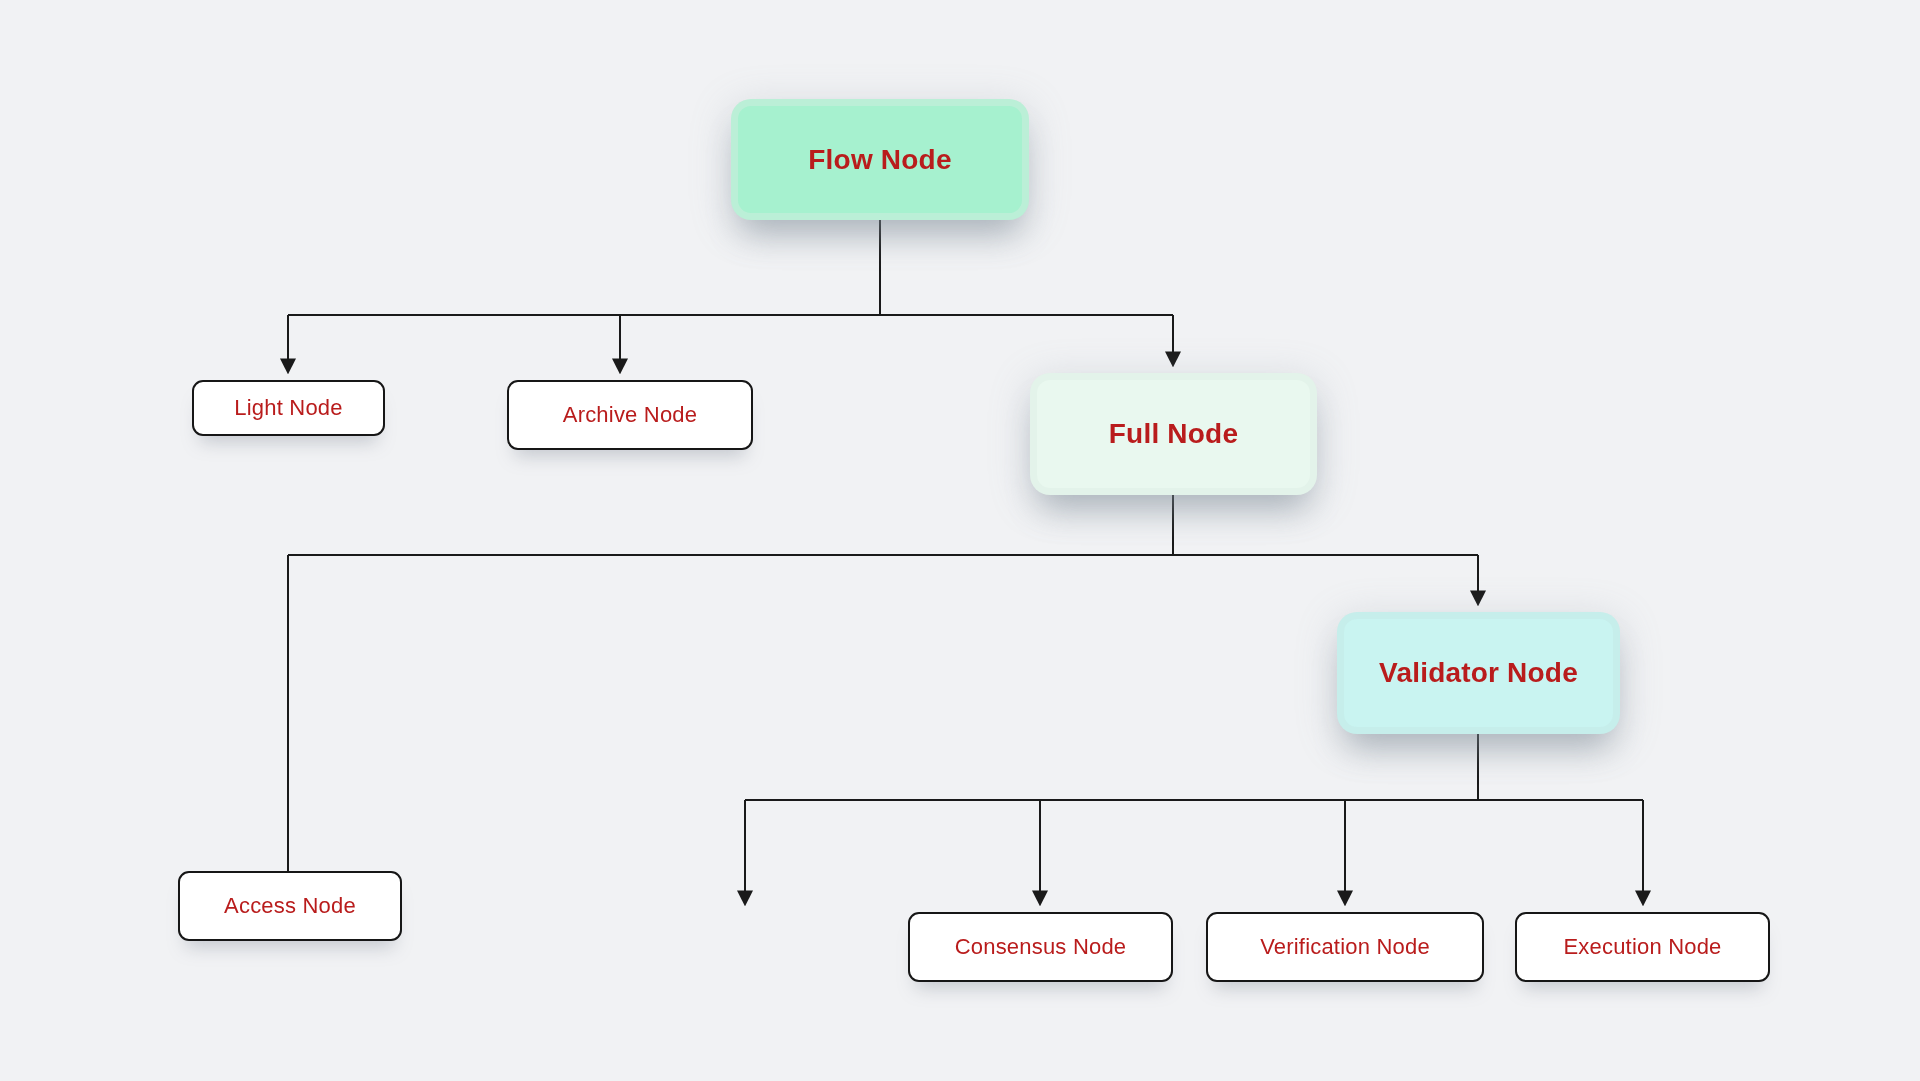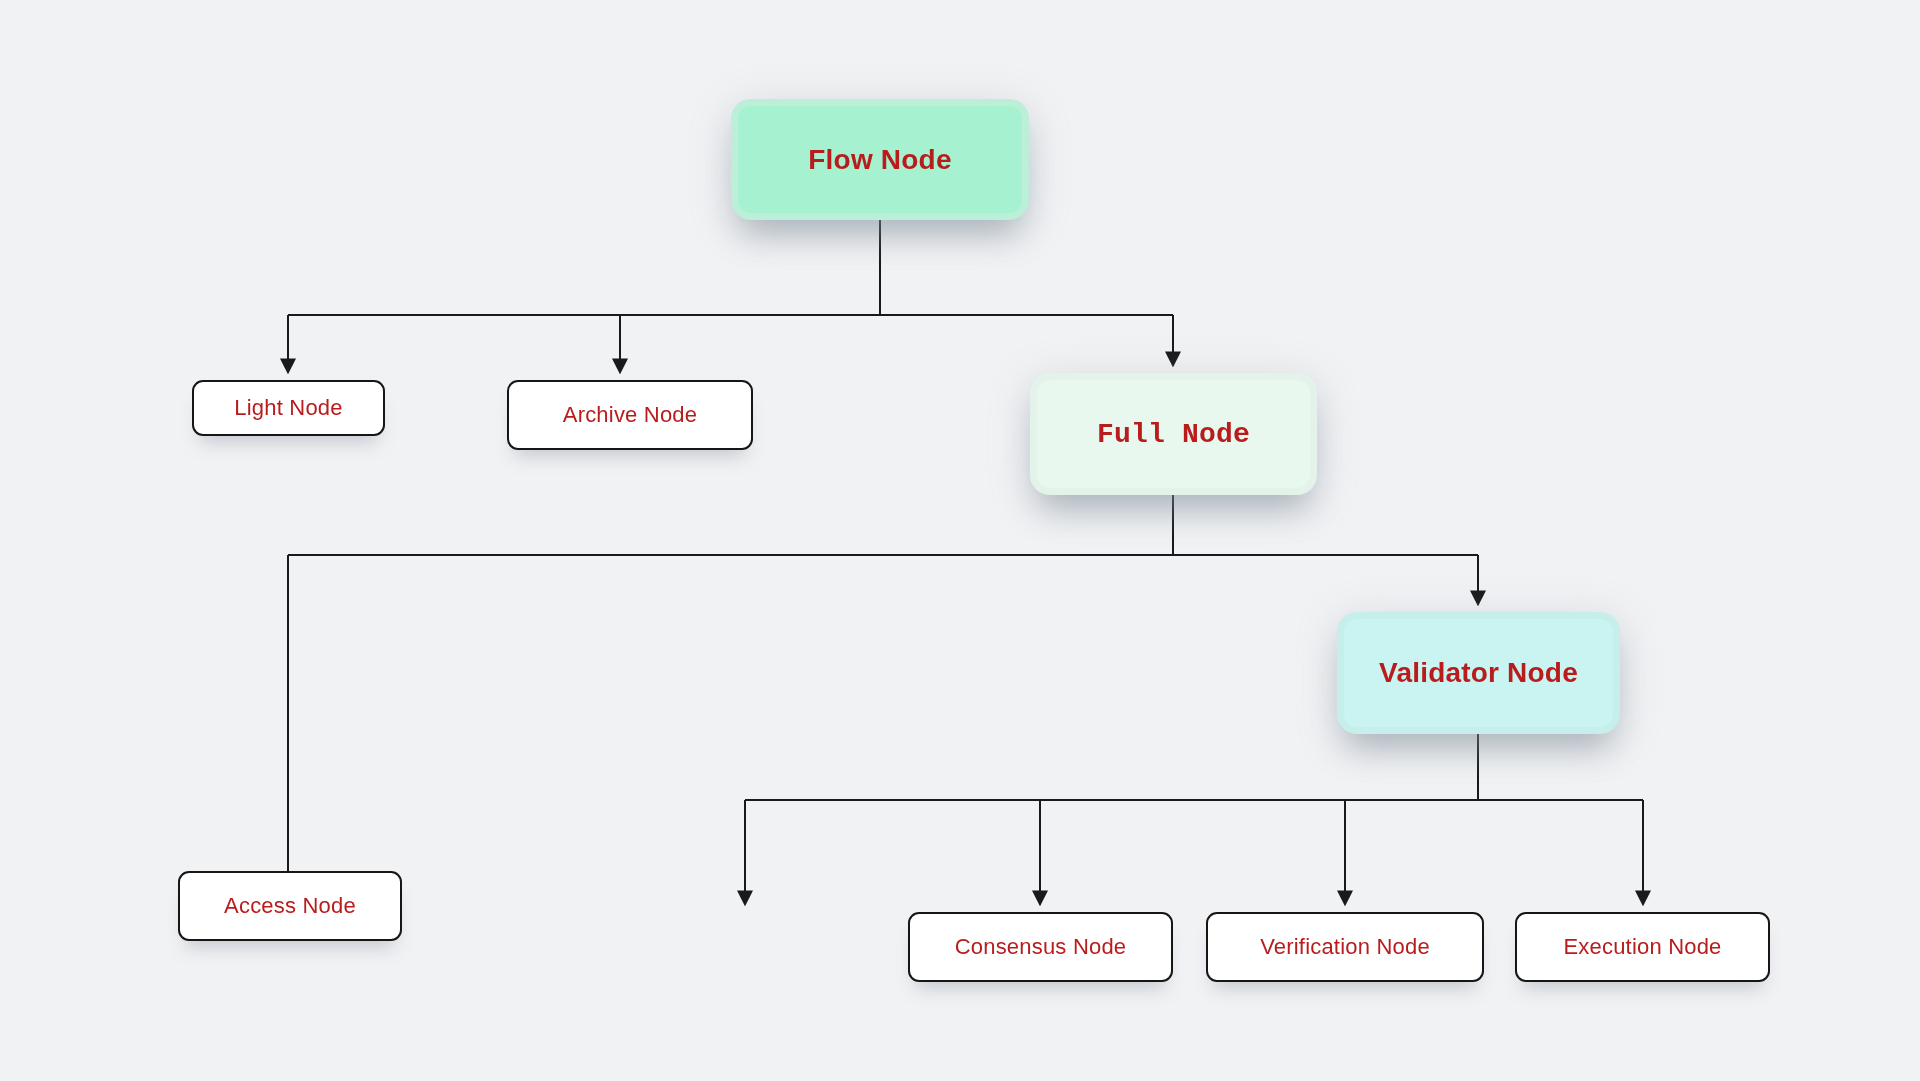--- a/index.html
+++ b/index.html
@@ -106,21 +106,21 @@
   </div>
 
   <div class="node plain" id="node-light" style="background-color: rgb(255, 255, 255);">
     <span>Light Node</span>
   </div>
 
   <div class="node plain" id="node-archive" style="background-color: rgb(255, 255, 255);">
     <span>Archive Node</span>
   </div>
 
-  <div class="node accent" id="node-full" style="background-color: rgb(233, 248, 239); font-family: Liberation Mono, monospace;">
+  <div class="node accent" id="node-full" style="background-color: rgb(233, 248, 239);">
     <span>Full Node</span>
   </div>
 
   <div class="node accent" id="node-validator" style="background-color: rgb(201, 244, 241);">
     <span>Validator Node</span>
   </div>
 
   <div class="node plain" id="node-access" style="background-color: rgb(255, 255, 255);">
     <span>Access Node</span>
   </div>

